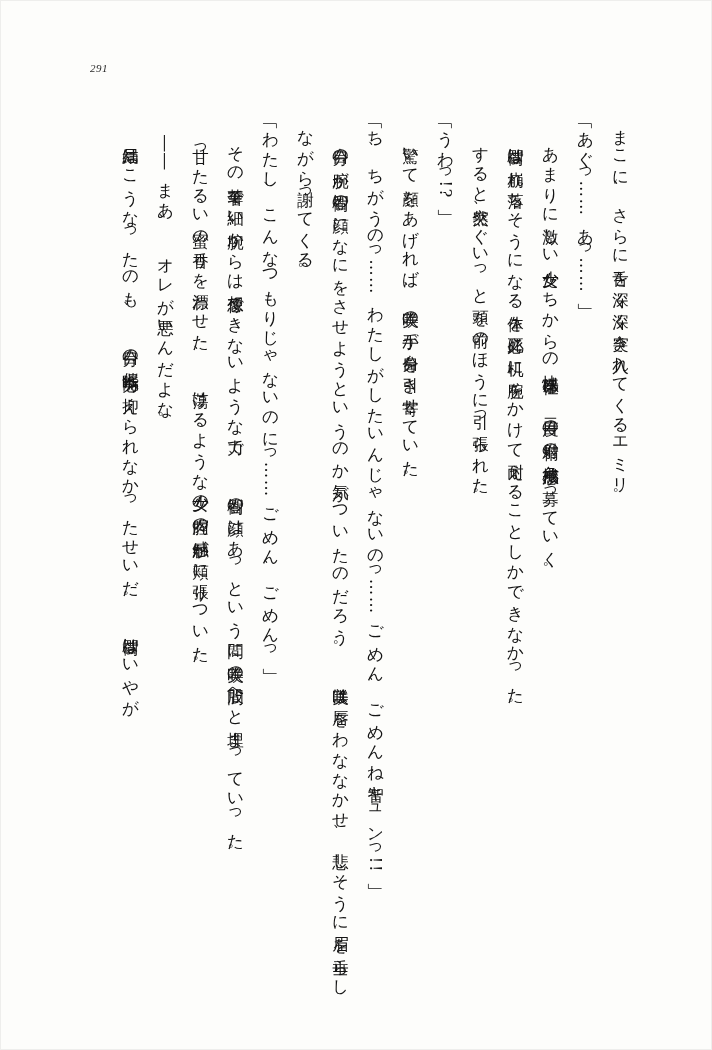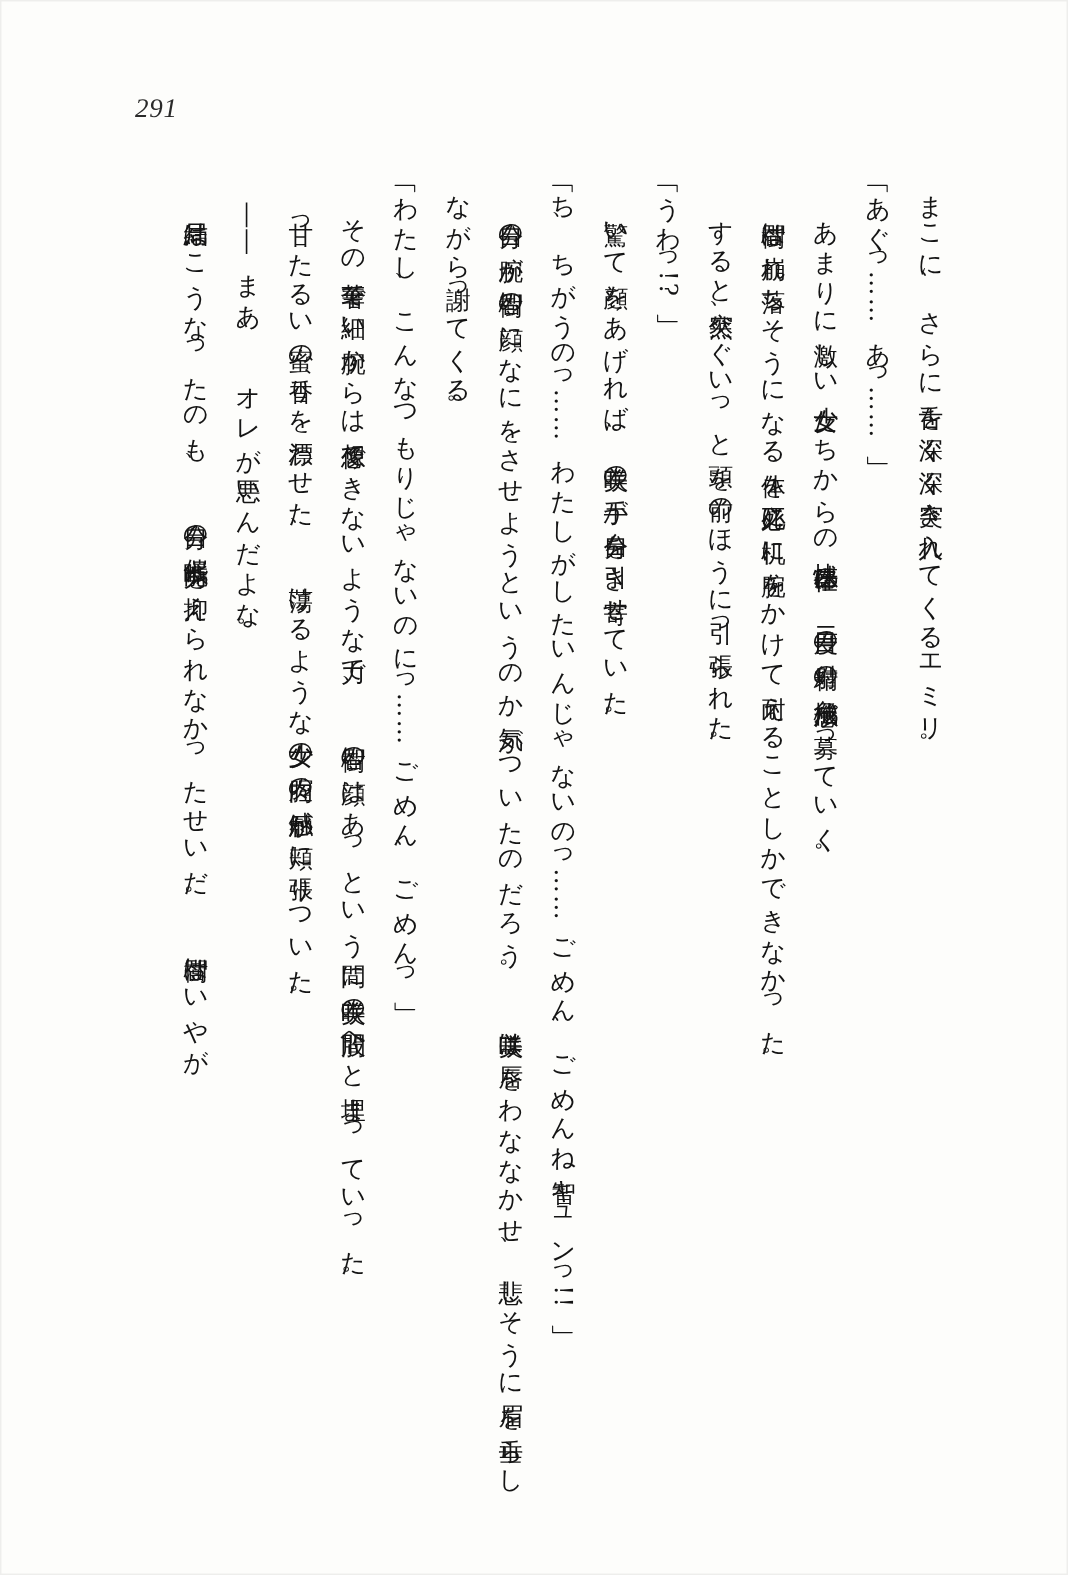--- a/index.html
+++ b/index.html
@@ -21,21 +21,21 @@
     content: "";
     position: absolute;
     inset: 0;
     box-shadow: inset 0 0 0 1px rgba(0,0,0,0.06);
     pointer-events: none;
   }
   .page-number {
     position: absolute;
     top: 62px;
     left: 90px;
-    font-size: 18px;
+    font-size: 11px;
     font-style: italic;
     font-family: "Liberation Serif", "DejaVu Serif", serif;
     color: #2a2a2a;
     letter-spacing: 0.5px;
   }
   .body-text {
     position: absolute;
     top: 118px;
     right: 74px;
     height: 870px;

